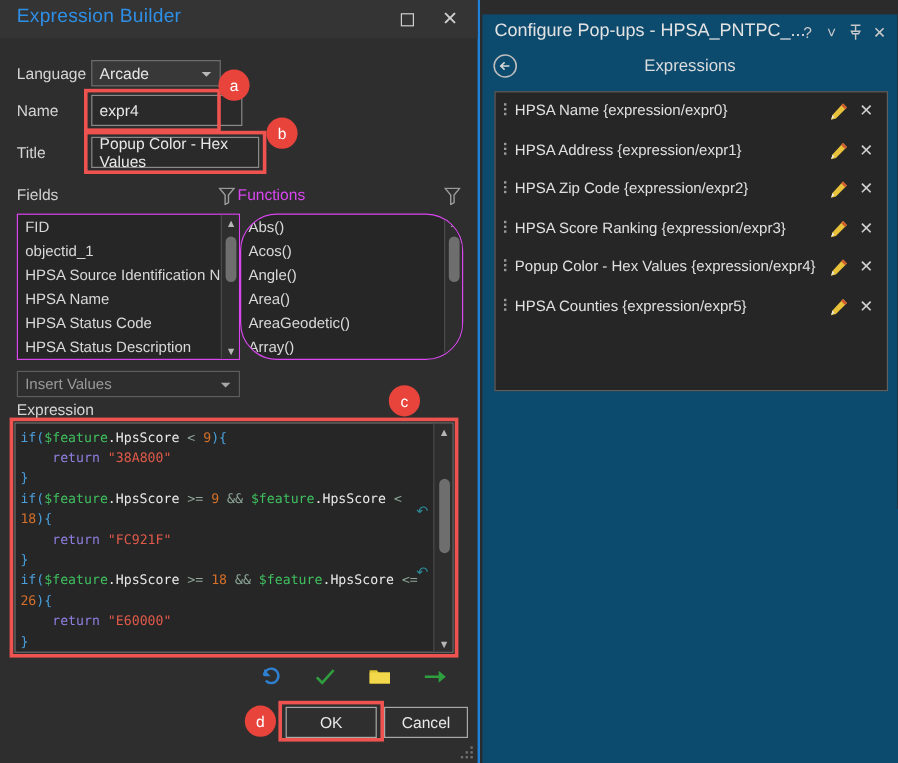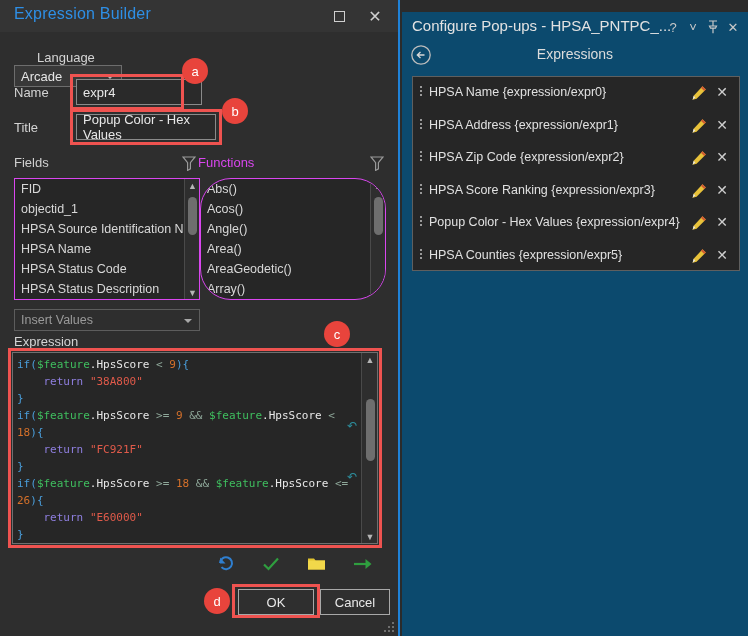--- a/index.html
+++ b/index.html
@@ -28,21 +28,21 @@
     position: absolute; top: 6px; width: 22px; height: 20px;
     display: flex; align-items: center; justify-content: center;
     color: #cfcfcf; font-size: 14px; cursor: default;
   }
   #btn-max { right: 48px; }
   #btn-close { right: 12px; font-size: 16px; }
   .sq { width: 11px; height: 11px; border: 1.4px solid #cfcfcf; display:block;}
 
   .form-row { position: absolute; left: 14px; display: flex; align-items: center; }
   .form-label { color: #d4d4d4; font-size: 13px; width: 62px; }
-  #row-language { top: 50px; flex-direction: column; }
+  #row-language { top: 50px; }
   #row-name     { top: 79px; }
   #row-title    { top: 114px; }
 
   .combo {
     width: 108px; height: 22px; background: #383838;
     border: 1px solid #6d6d6d; color: #e6e6e6; font-size: 13px;
     display: flex; align-items: center; padding-left: 6px; position: relative;
   }
   .combo .caret {
     position: absolute; right: 7px; top: 9px;
@@ -173,21 +173,21 @@
   #pnl-pin  { right: 26px; } #pnl-close{ right: 6px; }
 
   #panel-subbar { position: relative; height: 30px; }
   #back-btn { position: absolute; left: 8px; top: 2px; width: 22px; height: 22px; }
   #panel-subtitle {
     position: absolute; left: 0; right: 0; top: 4px; text-align: center;
     font-size: 14px; color: #dcdcdc;
   }
 
   #expr-listbox {
-    position: absolute; left: 10px; top: 64px; width: 328px; height: 195px;
+    position: absolute; left: 10px; top: 64px; width: 328px; height: 250px;
     background: #262626; border: 1px solid #5f5f5f; text-align: right;
   }
   .expr-row { position: relative; height: 32.5px; }
   .drag-dots { position: absolute; left: 7px; top: 9px; width: 3px; }
   .drag-dots i { display:block; width:2px; height:2px; background:#9a9a9a; margin-bottom:2px; }
   .expr-lbl {
     position: absolute; left: 16px; top: 8px; font-size: 12.5px; color: #e0e0e0;
     white-space: nowrap;
   }
   .pencil { position: absolute; right: 32px; top: 8px; width: 16px; height: 16px; }

